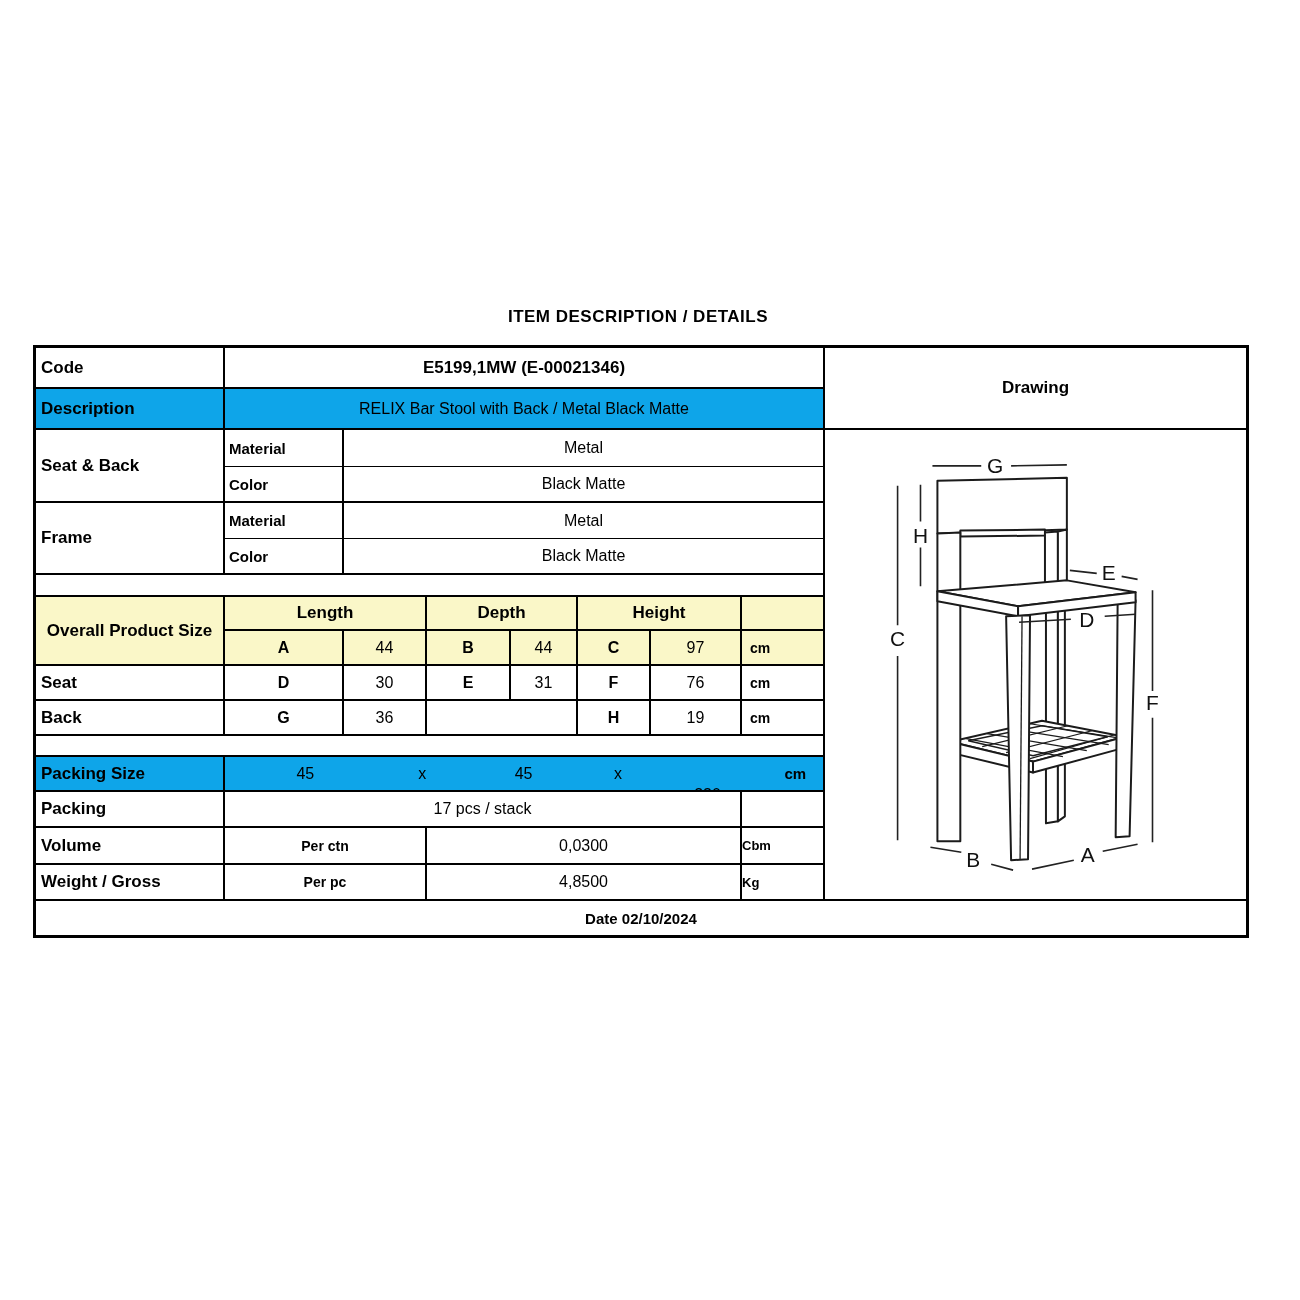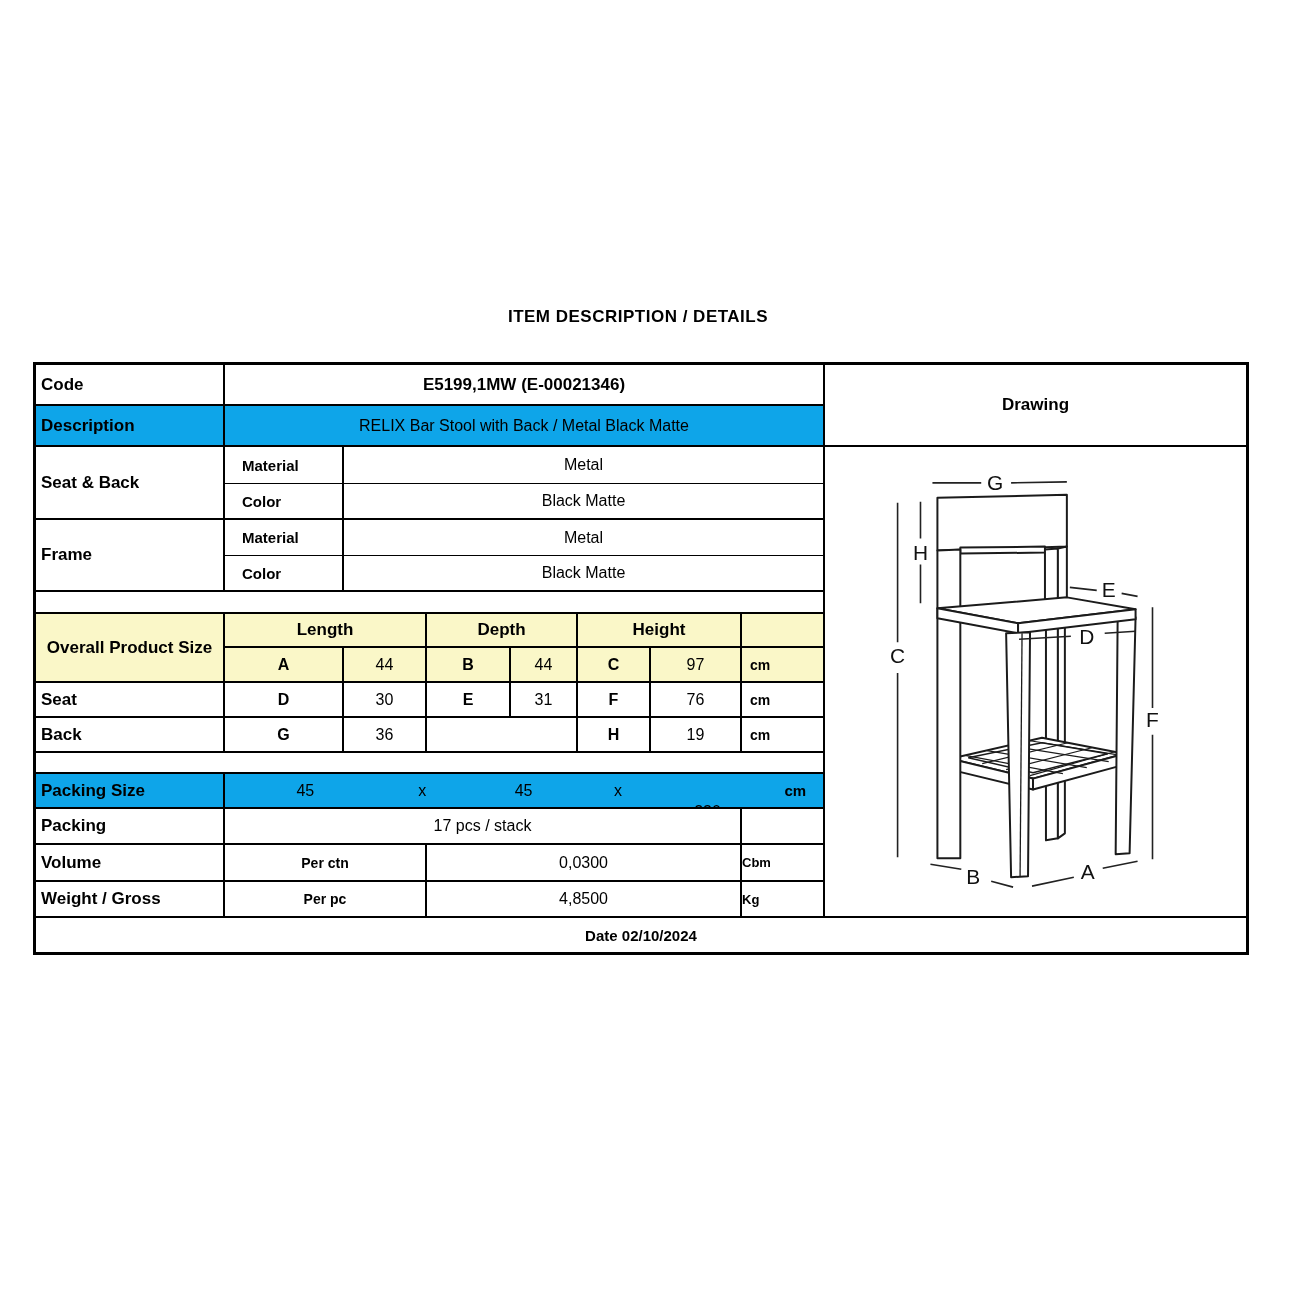--- a/index.html
+++ b/index.html
@@ -1,28 +1,28 @@
 <!DOCTYPE html>
 <html><head>
 <meta charset="utf-8">
 <style>
   html,body{margin:0;padding:0;background:#fff;}
   .page{position:relative;width:1300px;height:1300px;background:#ffffff;
         font-family:"Liberation Sans","DejaVu Sans",sans-serif;color:#000;}
   .doc-title{position:absolute;left:33px;top:307px;width:1210px;text-align:center;
              font-size:17px;font-weight:bold;letter-spacing:0.5px;}
-  .sheet{position:absolute;left:33px;top:362px;width:1210px;height:587px;
+  .sheet{position:absolute;left:33px;top:345px;width:1210px;height:587px;
          border:3px solid #000;background:#fff;display:grid;
          grid-template-columns:189px 119px 83px 84px 67px 73px 91px 83px 421px;
          grid-template-rows:41px 41px 37px 36px 36px 36px 22px 34px 35px 35px 35px 21px 35px 36px 37px 36px 34px;}
   .c{border-right:2px solid #000;border-bottom:2px solid #000;display:flex;
      align-items:center;justify-content:center;font-size:16px;overflow:hidden;
      box-sizing:border-box;white-space:nowrap;}
   .lab{justify-content:flex-start;padding-left:5px;font-weight:bold;}
-  .lab2{justify-content:flex-start;padding-left:17px;font-weight:bold;font-size:15px;}
+  .lab2{justify-content:flex-start;padding-left:4px;font-weight:bold;font-size:15px;}
   .bold{font-weight:bold;}
   .big{font-size:17px;}
   .sm{font-size:14px;}
   .unit{justify-content:flex-start;padding-left:8px;font-weight:bold;font-size:14px;}
   .unit2{justify-content:flex-start;font-weight:bold;font-size:13px;}
   .thinb{border-bottom-width:1px;}
   .nr{border-right:none;}
   .nb{border-bottom:none;}
   .yellow{background:#FAF7C8;}
   .gray{background:#0ea5e9;}

